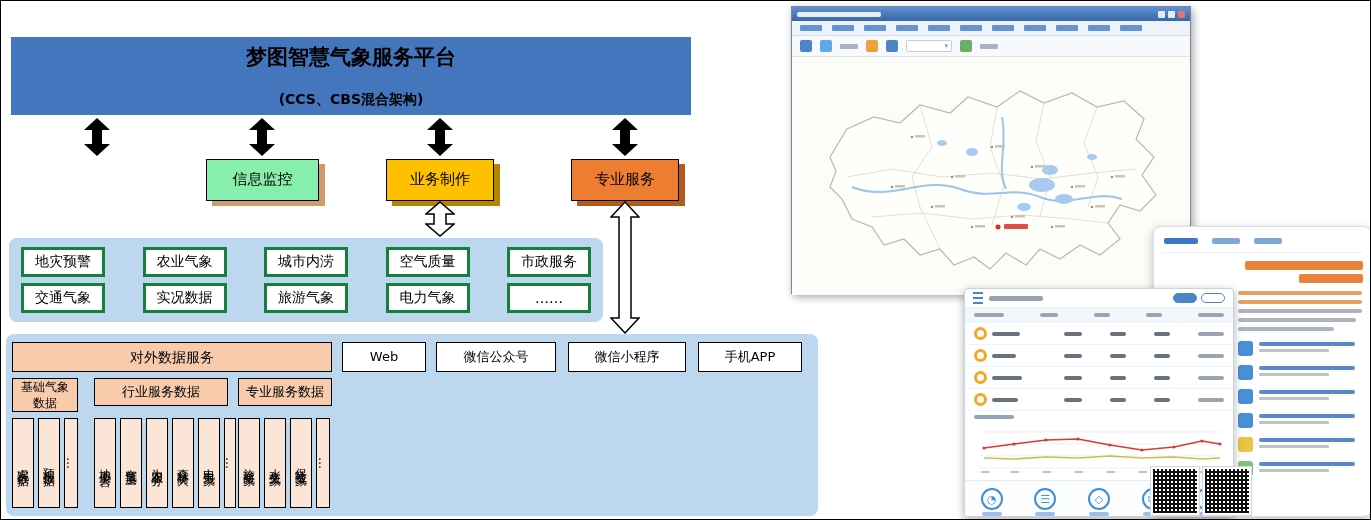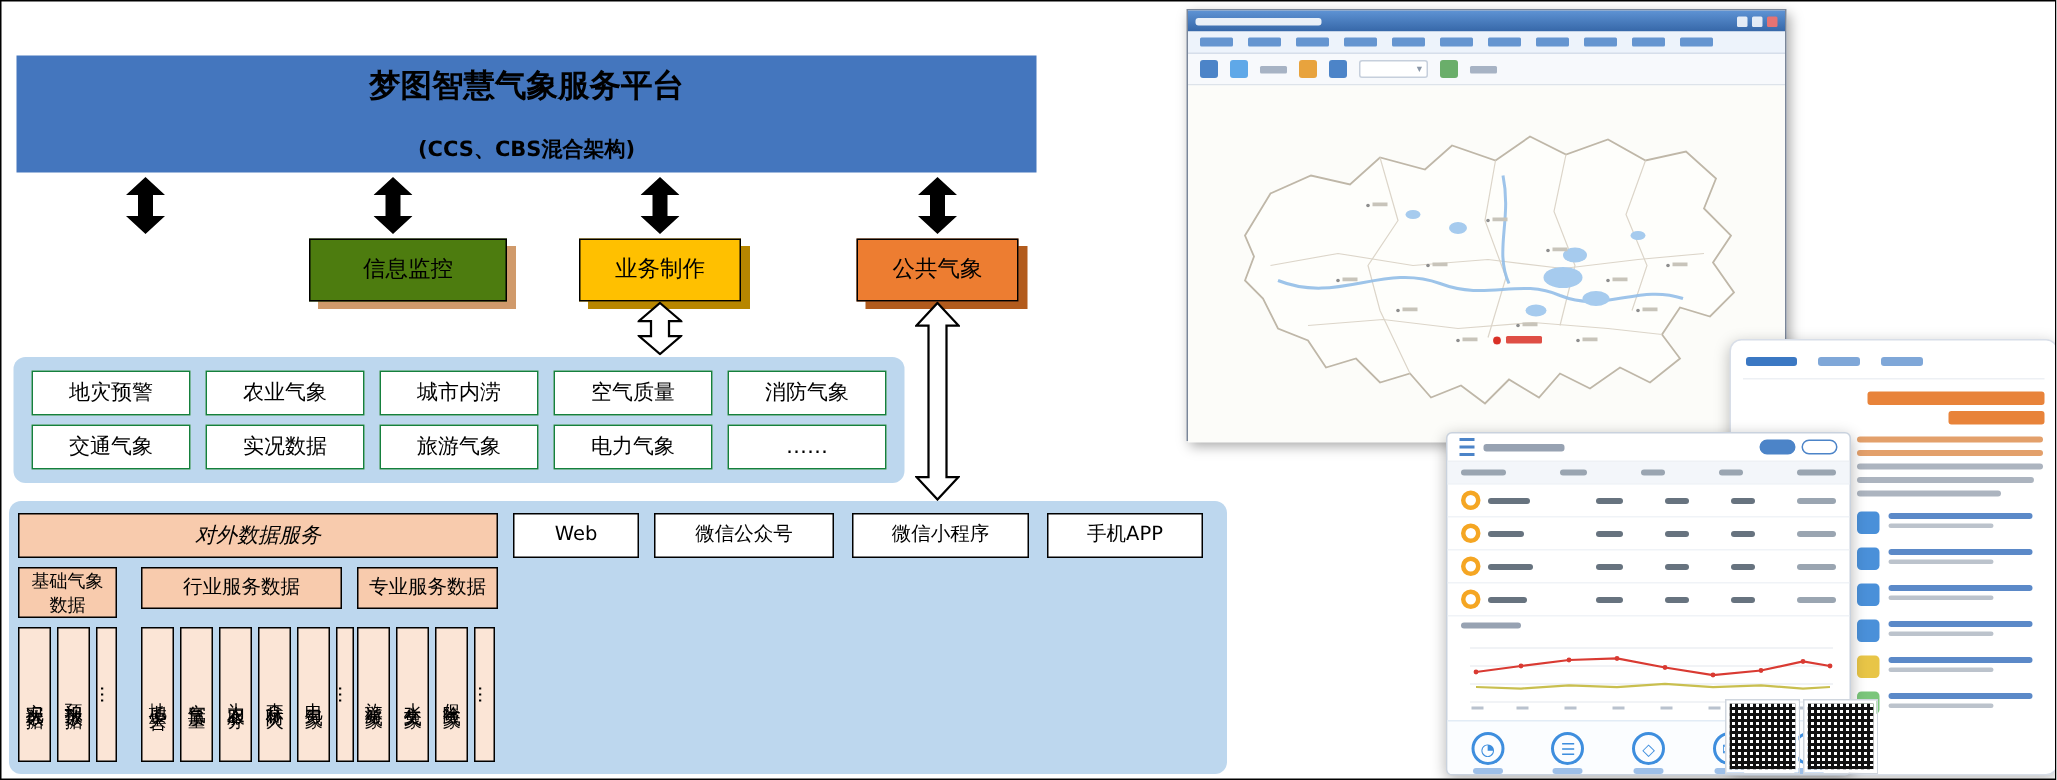--- a/index.html
+++ b/index.html
@@ -10,28 +10,28 @@
 
   
   .banner{left:10px;top:36px;width:680px;height:78px;background:#4476BE;
           display:flex;flex-direction:column;align-items:center;justify-content:center;}
   .banner .t{font-size:21px;font-weight:bold;}
   .banner .s{font-size:14px;font-weight:bold;margin-top:20px;}
 
   .tier{border:1px solid #000;display:flex;align-items:center;justify-content:center;
         text-align:center;font-size:15px;line-height:1.3;white-space:pre-line;box-sizing:border-box;}
   .t1{left:10px;top:155px;width:172px;height:50px;background:#FFFF00;box-shadow:4px 4px 0 #A6A600;}
-  .t2{left:205px;top:158px;width:132px;height:42px;background:#4d7c0f;box-shadow:6px 5px 0 #D09A6B;}
+  .t2{left:205px;top:158px;width:113px;height:42px;background:#86efac;box-shadow:6px 5px 0 #D09A6B;}
   .t3{left:385px;top:158px;width:108px;height:42px;background:#FFC000;box-shadow:6px 5px 0 #B78600;}
   .t4{left:570px;top:158px;width:108px;height:42px;background:#ED7D31;box-shadow:6px 5px 0 #B25B1D;}
 
   .mid{left:8px;top:237px;width:594px;height:84px;background:#BDD7EE;border-radius:8px;
        box-sizing:border-box;padding:9px 12px;display:flex;flex-direction:column;justify-content:space-between;}
   .mrow{display:flex;justify-content:space-between;}
-  .mbox{width:106px;height:30px;background:#fff;border:1px solid #15803d;box-sizing:border-box;
+  .mbox{width:84px;height:30px;background:#fff;border:3px solid #15803d;box-sizing:border-box;
         display:flex;align-items:center;justify-content:center;font-size:14px;}
 
   .bottom{left:5px;top:333px;width:812px;height:182px;background:#BDD7EE;border-radius:8px;}
   .bbox{position:absolute;border:1px solid #000;box-sizing:border-box;background:#fff;
         display:flex;align-items:center;justify-content:center;text-align:center;font-size:13px;
         line-height:1.35;white-space:pre-line;}
   .peach{background:#F8CBAD;}
   .lpeach{background:#FBE5D6;}
   .v{writing-mode:vertical-rl;text-orientation:upright;font-size:12px;letter-spacing:2px;}
   .vdots{text-orientation:mixed;letter-spacing:0;}
@@ -125,48 +125,48 @@
     </svg>
   <svg class="abs" style="left:426px;top:117px" width="26" height="38" viewBox="0 0 26 38">
       <path fill="#000" d="M13 0 L26 12 L18 12 L18 26 L26 26 L13 38 L0 26 L8 26 L8 12 L0 12 Z"></path>
     </svg>
   <svg class="abs" style="left:611px;top:117px" width="26" height="38" viewBox="0 0 26 38">
       <path fill="#000" d="M13 0 L26 12 L18 12 L18 26 L26 26 L13 38 L0 26 L8 26 L8 12 L0 12 Z"></path>
     </svg>
 
   <div class="abs tier t2">信息监控</div>
   <div class="abs tier t3">业务制作</div>
-  <div class="abs tier t4">公共气象</div>
+  <div class="abs tier t4">专业服务</div>
 
   <svg class="abs" style="left:424px;top:200px" width="30" height="36" viewBox="0 0 30 36">
       <path fill="#fff" stroke="#000" stroke-width="1.5" d="M15 1 L29 13 L21 13 L21 23 L29 23 L15 35 L1 23 L9 23 L9 13 L1 13 Z"></path>
     </svg>
   <svg class="abs" style="left:609px;top:200px" width="30" height="133" viewBox="0 0 30 133">
       <path fill="#fff" stroke="#000" stroke-width="1.5" d="M15 1 L29 16 L21 16 L21 117 L29 117 L15 132 L1 117 L9 117 L9 16 L1 16 Z"></path>
     </svg>
 
   <div class="abs mid">
     <div class="mrow">
       <div class="mbox">地灾预警</div>
       <div class="mbox">农业气象</div>
       <div class="mbox">城市内涝</div>
       <div class="mbox">空气质量</div>
-      <div class="mbox">消防气象</div>
+      <div class="mbox">市政服务</div>
     </div>
     <div class="mrow">
       <div class="mbox">交通气象</div>
       <div class="mbox">实况数据</div>
       <div class="mbox">旅游气象</div>
       <div class="mbox">电力气象</div>
       <div class="mbox">……</div>
     </div>
   </div>
 
   <div class="abs bottom">
-    <div class="bbox peach" style="left:6px;top:8px;width:320px;height:30px;font-size:14px;font-style:italic;">对外数据服务</div>
+    <div class="bbox peach" style="left:6px;top:8px;width:320px;height:30px;font-size:14px;">对外数据服务</div>
     <div class="bbox" style="left:336px;top:8px;width:84px;height:30px;">Web</div>
     <div class="bbox" style="left:430px;top:8px;width:120px;height:30px;">微信公众号</div>
     <div class="bbox" style="left:692px;top:8px;width:104px;height:30px;">手机APP</div>
     <div class="bbox" style="left:562px;top:8px;width:118px;height:30px;">微信小程序</div>
 
     <div class="bbox peach" style="left:6px;top:44px;width:66px;height:34px;font-size:12px;">基础气象
 数据</div>
     <div class="bbox peach" style="left:88px;top:44px;width:134px;height:28px;">行业服务数据</div>
     <div class="bbox peach" style="left:232px;top:44px;width:94px;height:28px;">专业服务数据</div>
 

